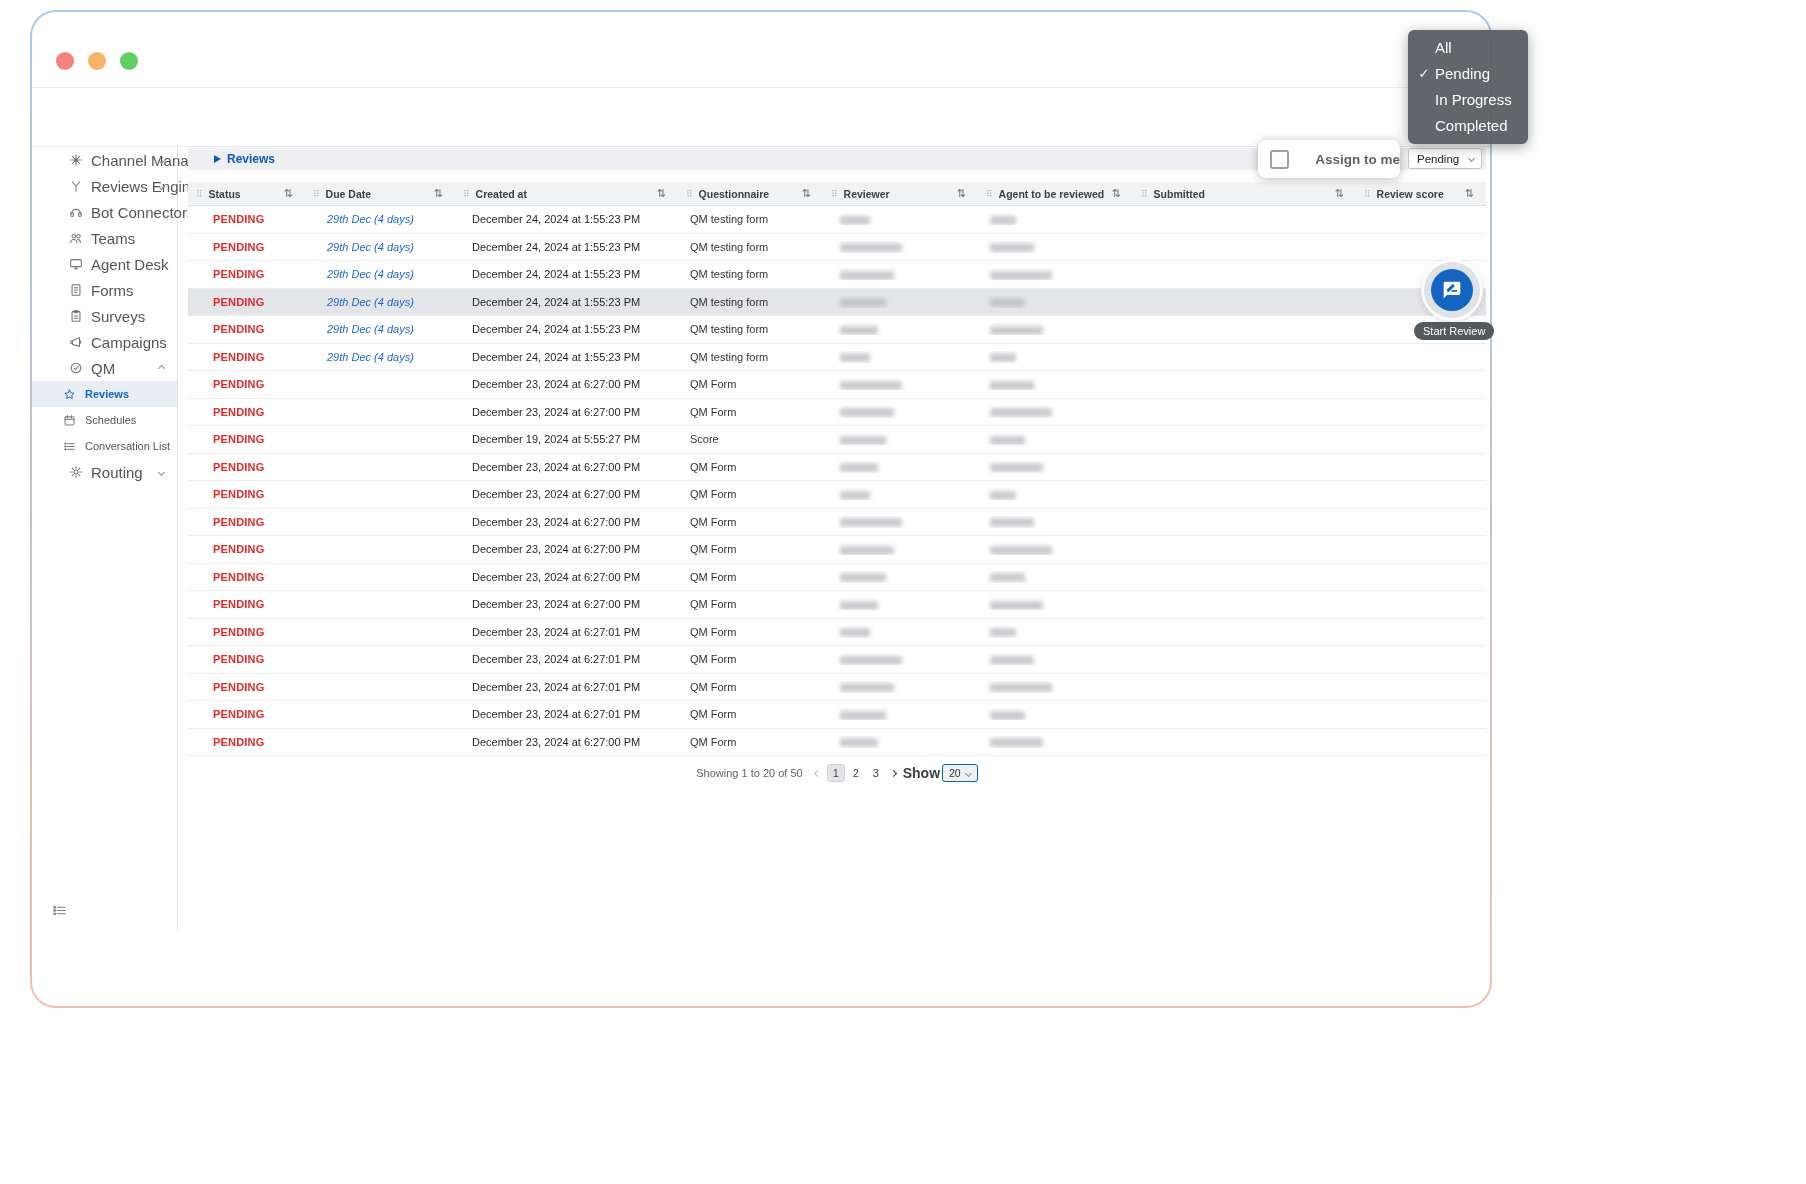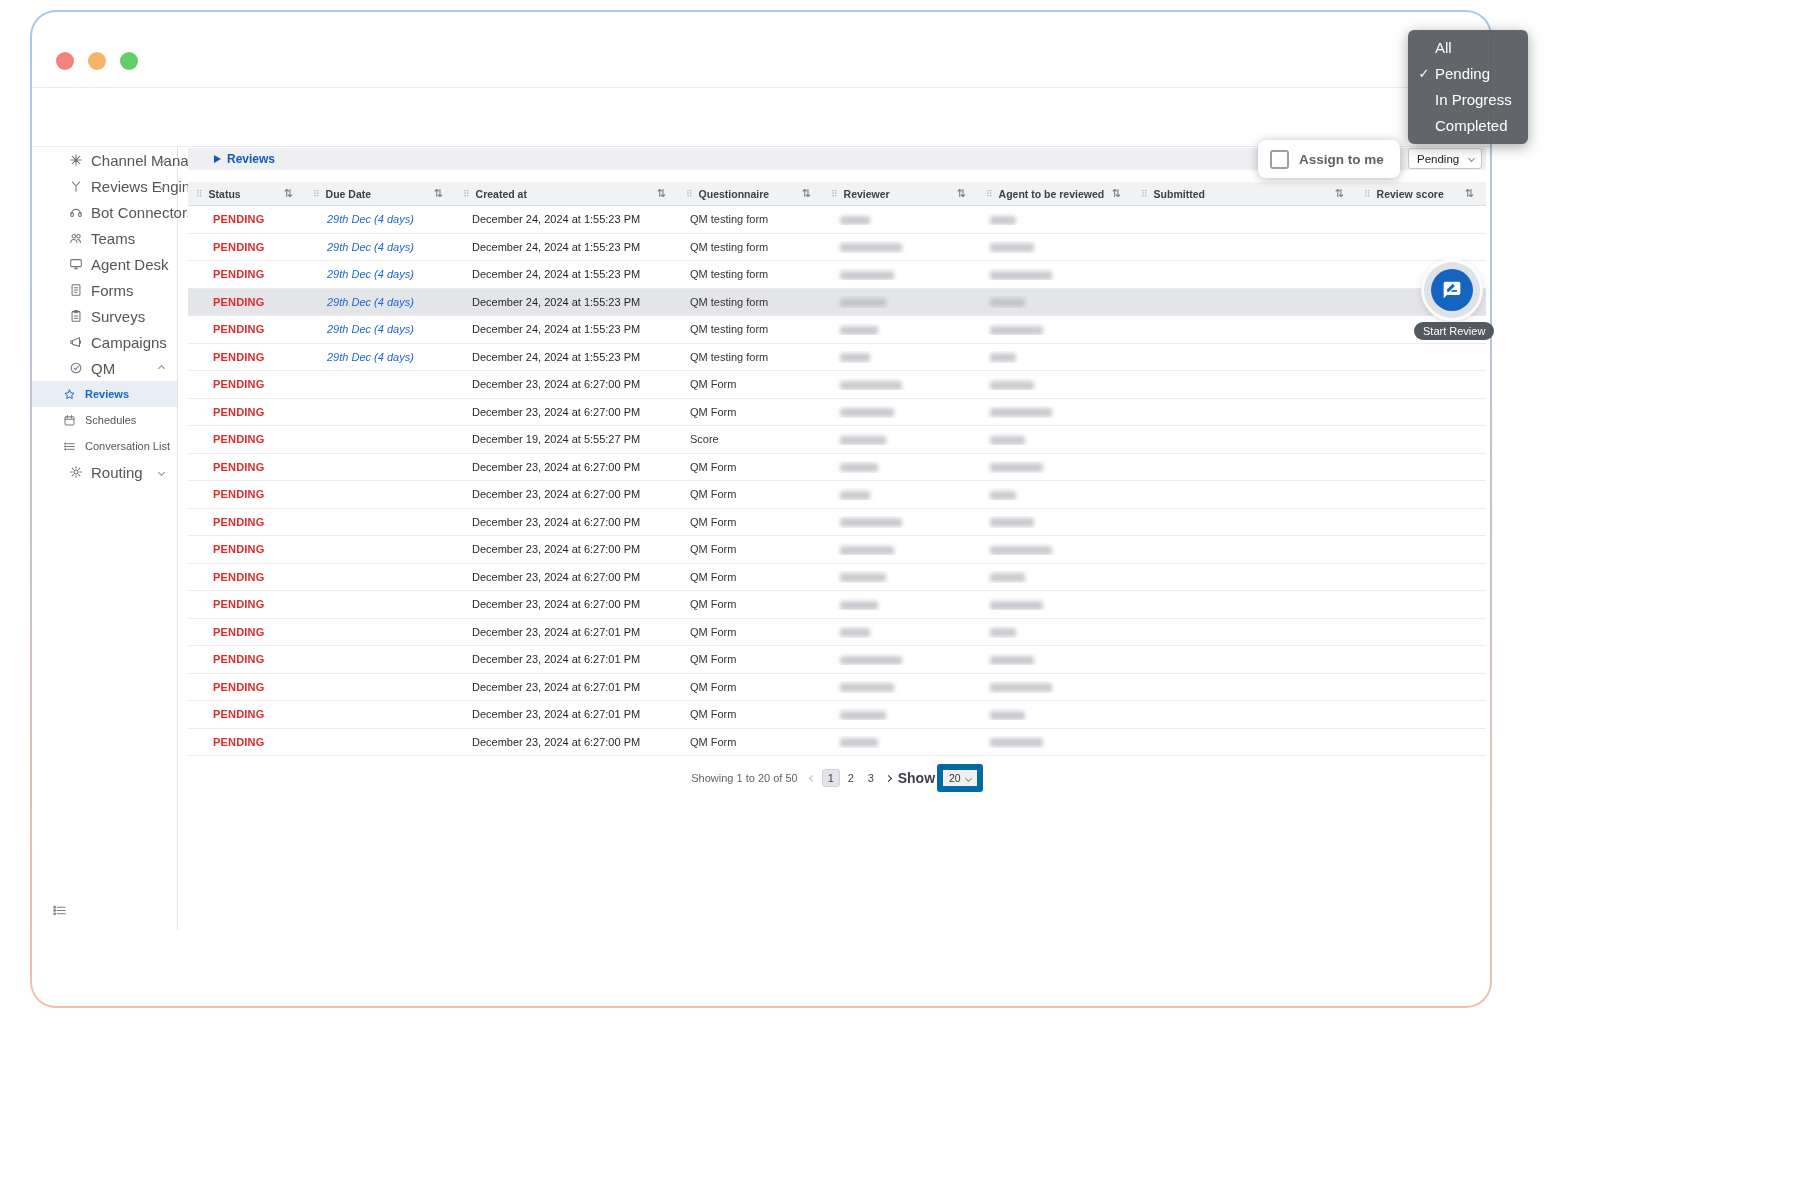--- a/index.html
+++ b/index.html
@@ -47,21 +47,21 @@
   .content { position:absolute; left:156px; top:135px; width:1298px; }
   .crumb-bar { height:22px; background:#edeff2; display:flex; align-items:center; position:relative; margin-top:1px; }
   .crumb { display:flex; align-items:center; gap:6px; margin-left:26px; cursor:pointer; }
   .tri { width:0; height:0; border-left:7px solid #1758b8; border-top:4.5px solid transparent; border-bottom:4.5px solid transparent; }
   .crumb-label { font-size:12px; font-weight:700; color:#1758b8; }
   .filter-select { position:absolute; right:4px; top:0; width:74px; height:21px; background:#fff; border:1px solid #c6c8cb; border-radius:3px;
                    display:flex; align-items:center; padding-left:8px; font-size:11.5px; color:#222; cursor:pointer; }
   .filter-select .chev { position:absolute; right:7px; top:7px; }
 
   .spotlight { position:absolute; left:1070px; top:-8px; width:142px; height:38px; background:#fff; border-radius:8px;
-               box-shadow:0 1px 10px rgba(0,0,0,.28); display:flex; align-items:center; gap:10px; padding-left:12px; z-index:5; }
+               box-shadow:0 1px 10px rgba(0,0,0,.28); display:flex; align-items:center; gap:10px; padding-left:12px; z-index:5;justify-content:space-between; }
   .checkbox { width:19px; height:19px; border:2px solid #9aa0a6; border-radius:3px; background:#fff; cursor:pointer; }
   .assign-label { font-size:13.5px; font-weight:700; color:#5f6368; }
 
   
   .tbl { margin-top:12px; }
   .thead { display:flex; background:#f1f2f4; height:24px; border-bottom:1px solid #dcdee1; }
   .th { display:flex; align-items:center; justify-content:space-between; padding:0 12px 0 8px; }
   .th-left { display:flex; align-items:center; gap:6px; }
   .drag { color:#aab0b8; font-size:9px; cursor:grab; }
   .th-label { font-size:10.5px; font-weight:700; color:#3c4147; white-space:nowrap; }
@@ -78,21 +78,21 @@
   .td.rev { padding-left:17px; } .td.agent { padding-left:12px; }
   .blur { display:inline-block; height:9px; background:#b7babf; border-radius:2px; filter:blur(2px); opacity:.75; vertical-align:middle; }
 
   
   .pager { display:flex; align-items:center; justify-content:center; gap:2px; margin-top:8px; color:#5f6368; }
   .pager-summary { font-size:11px; margin-right:6px; }
   .pg { min-width:18px; height:18px; display:flex; align-items:center; justify-content:center; font-size:11px; color:#444; border-radius:3px; cursor:pointer; }
   .pg.active { background:#e2e4e7; border:1px solid #cfd2d6; }
   .nav-btn { width:14px; height:14px; display:flex; align-items:center; justify-content:center; cursor:pointer; }
   .show-label { font-size:14px; color:#3c4147; font-weight:600; }
-  .size-box { display:flex; align-items:center; gap:5px; background:#eef0f2; border:6px solid #0369a1; border-radius:3px; padding:2px 6px; font-size:10.5px; color:#333; cursor:pointer; }
+  .size-box { display:flex; align-items:center; gap:5px; background:#eef0f2; border:1px solid #0369a1; border-radius:3px; padding:2px 6px; font-size:10.5px; color:#333; cursor:pointer; }
 
   
   .status-menu { position:absolute; left:1408px; top:30px; width:120px; background:rgba(92,95,99,.96); border-radius:6px;
                  box-shadow:0 3px 14px rgba(0,0,0,.35); padding:5px 0; z-index:10; }
   .menu-item { height:26px; line-height:26px; font-size:15px; color:#fff; padding-left:27px; position:relative; cursor:pointer; }
   .menu-check { position:absolute; left:8px; width:16px; text-align:center; font-size:13px; }
 
   .fab-wrap { position:absolute; left:1424px; top:262px; z-index:6; }
   .fab-ring { width:56px; height:56px; border-radius:50%; background:#dfe3e8; display:flex; align-items:center; justify-content:center;
               box-shadow:0 0 0 3px rgba(255,255,255,.9), 0 2px 10px rgba(0,0,0,.25); cursor:pointer; }

